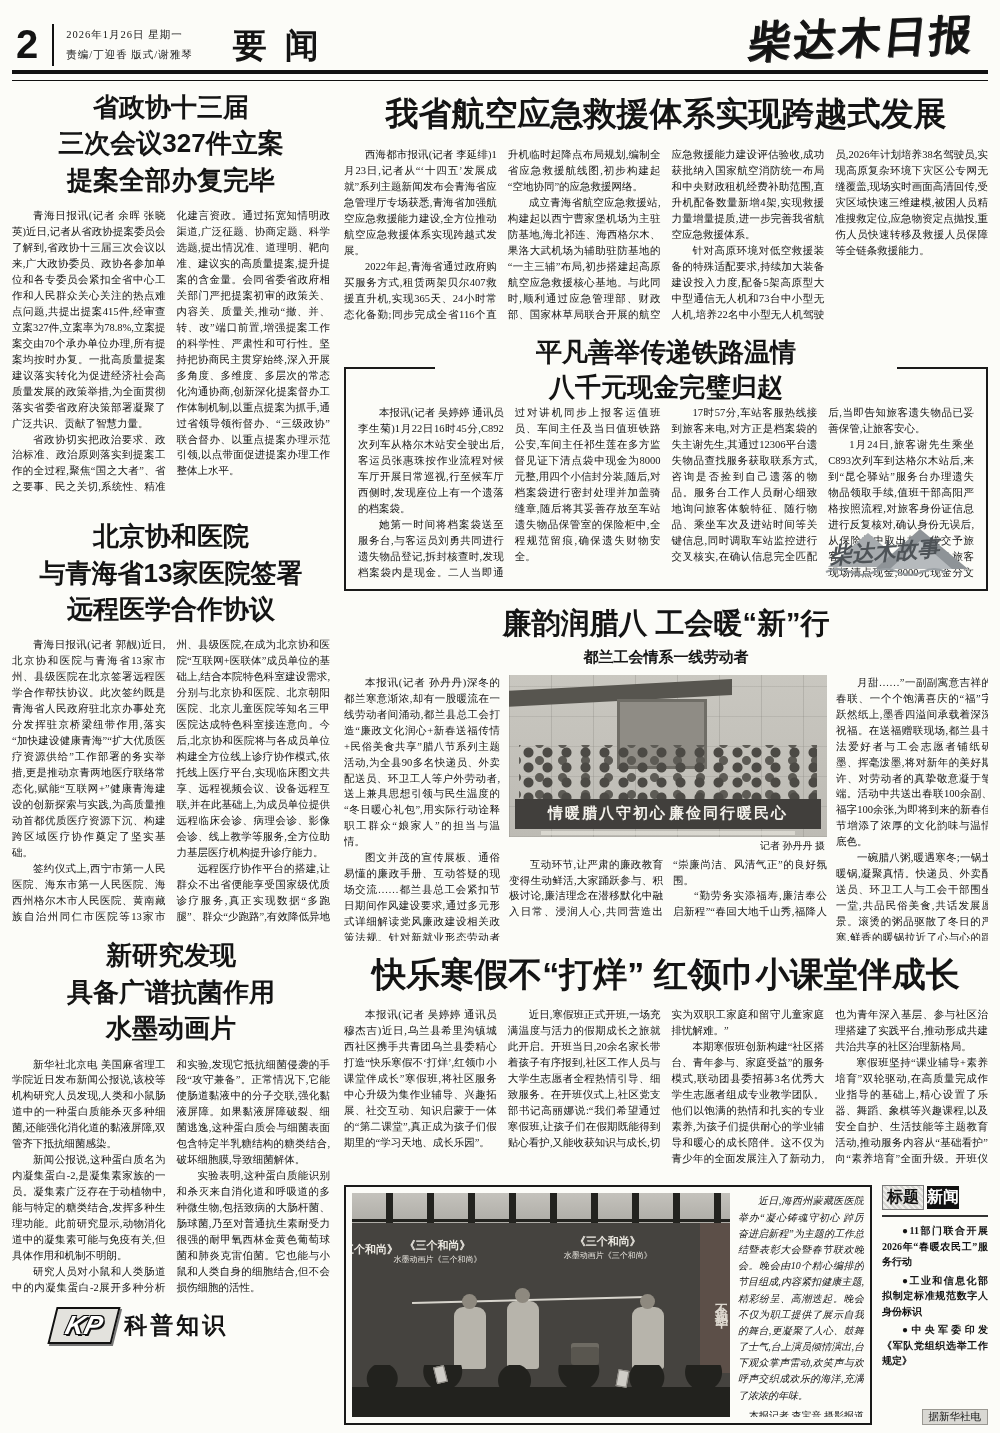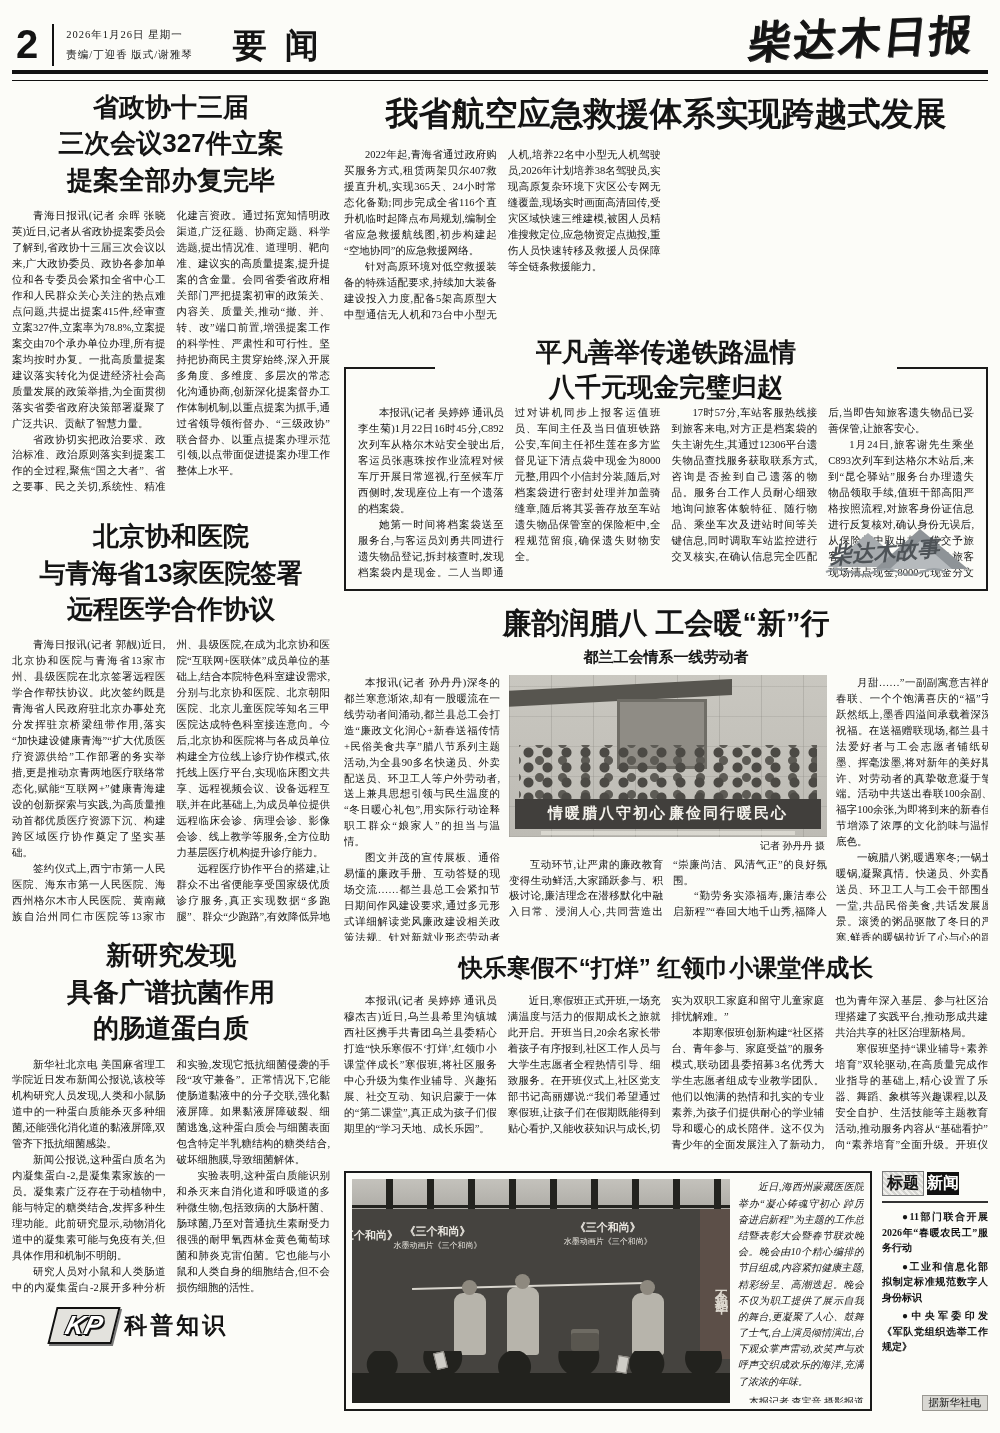--- a/index.html
+++ b/index.html
@@ -60,21 +60,21 @@
   .banner{position:absolute;left:2%;right:2%;bottom:8px;height:30px;background:#413f3c;color:#f4f2ec;
     display:flex;align-items:center;justify-content:center;gap:2px;font-family:"Liberation Sans","DejaVu Sans",sans-serif;
     font-weight:bold;font-size:15px;letter-spacing:2px;}
   .banner-sub{position:absolute;left:10%;right:10%;bottom:2px;height:4px;background:rgba(240,238,230,.55);}
   .photo-credit{text-align:right;font-size:10px;margin:2px 2px 4px 0;}
   .umid-text{column-count:2;column-gap:10px;column-fill:auto;height:78px;overflow:hidden;
     font-size:10.5px;line-height:1.5;text-align:justify;}
   .umid-text p{margin:0;text-indent:2em;}
   
   .camp{margin-top:10px;}
-  .camp-title{font-size:24px;margin-bottom:9px;}
+  .camp-title{font-size:34px;margin-bottom:9px;}
   .camp-body{height:166px;}
   
   .bottomrow{display:flex;gap:10px;margin-top:12px;height:240px;}
   .photobox{width:528px;flex:none;border:2px solid #1a1a1a;padding:6px;display:flex;gap:8px;box-sizing:border-box;}
   .stage{position:relative;flex:1;background:#45433f;overflow:hidden;}
   .truss{position:absolute;top:0;left:0;right:0;height:30px;background:
     repeating-linear-gradient(90deg,transparent 0 34px,#23231f 34px 41px),linear-gradient(#c4c2bc,#aeaca6);}
   .truss:after{content:"";position:absolute;left:0;right:0;top:26px;height:3px;background:#23231f;}
   .screen-text{position:absolute;color:#ece9e2;text-align:center;font-size:11px;font-weight:bold;line-height:1.5;}
   .screen-text small{display:block;font-size:8px;font-weight:normal;}
@@ -162,21 +162,21 @@
           <p>青海日报讯(记者 郭靓)近日,北京协和医院与青海省13家市州、县级医院在北京签署远程医学合作帮扶协议。此次签约既是青海省人民政府驻北京办事处充分发挥驻京桥梁纽带作用,落实“加快建设健康青海”“扩大优质医疗资源供给”工作部署的务实举措,更是推动京青两地医疗联络常态化,赋能“互联网+”健康青海建设的创新探索与实践,为高质量推动首都优质医疗资源下沉、构建跨区域医疗协作奠定了坚实基础。</p>
           <p>签约仪式上,西宁市第一人民医院、海东市第一人民医院、海西州格尔木市人民医院、黄南藏族自治州同仁市医院等13家市州、县级医院,在成为北京协和医院“互联网+医联体”成员单位的基础上,结合本院特色科室建设需求,分别与北京协和医院、北京朝阳医院、北京儿童医院等知名三甲医院达成特色科室接连意向。今后,北京协和医院将与各成员单位构建全方位线上诊疗协作模式,依托线上医疗平台,实现临床图文共享、远程视频会议、设备远程互联,并在此基础上,为成员单位提供远程临床会诊、病理会诊、影像会诊、线上教学等服务,全方位助力基层医疗机构提升诊疗能力。</p>
           <p>远程医疗协作平台的搭建,让群众不出省便能享受国家级优质诊疗服务,真正实现数据“多跑腿”、群众“少跑路”,有效降低异地就医的时间与经济成本,切实增进民生福祉。同时,依托这一常态化协作机制,本地医务人员可通过病例会诊、线上研讨学习等形式,持续深耕前沿诊疗方案与管理规范,加速提升专业素养与业务能力,助力我省医疗卫生人才队伍向专业化、规范化方向迈进,推动区域医疗机构服务能力迭代升级,真正实现基层诊疗能力“输血”与“造血”双向赋能、同步提升。</p>
         </div>
       </article>
 
       <article class="la">
         <div class="atitle">
           <div>新研究发现</div>
           <div>具备广谱抗菌作用</div>
-          <div>的肠道蛋白质</div>
+          <div>水墨动画片</div>
         </div>
         <div class="body-cols cols2 h3a">
           <p>新华社北京电 美国麻省理工学院近日发布新闻公报说,该校等机构研究人员发现,人类和小鼠肠道中的一种蛋白质能杀灭多种细菌,还能强化消化道的黏液屏障,双管齐下抵抗细菌感染。</p>
           <p>新闻公报说,这种蛋白质名为内凝集蛋白-2,是凝集素家族的一员。凝集素广泛存在于动植物中,能与特定的糖类结合,发挥多种生理功能。此前研究显示,动物消化道中的凝集素可能与免疫有关,但具体作用和机制不明朗。</p>
           <p>研究人员对小鼠和人类肠道中的内凝集蛋白-2展开多种分析和实验,发现它抵抗细菌侵袭的手段“攻守兼备”。正常情况下,它能使肠道黏液中的分子交联,强化黏液屏障。如果黏液屏障破裂、细菌逃逸,这种蛋白质会与细菌表面包含特定半乳糖结构的糖类结合,破坏细胞膜,导致细菌解体。</p>
           <p>实验表明,这种蛋白质能识别和杀灭来自消化道和呼吸道的多种微生物,包括致病的大肠杆菌、肠球菌,乃至对普通抗生素耐受力很强的耐甲氧西林金黄色葡萄球菌和肺炎克雷伯菌。它也能与小鼠和人类自身的细胞结合,但不会损伤细胞的活性。</p>
 
         </div>
         <div class="kp-row">
           <div class="kp-box">
@@ -185,21 +185,23 @@
           <span class="kp-label">科普知识</span>
         </div>
       </article>
     </div>
 
     <div class="rightcol">
 
       <article>
         <div class="atitle av-title">我省航空应急救援体系实现跨越式发展</div>
         <div class="body-cols cols4 av-body">
+          <p>西海都市报讯(记者 李延绯)1月23日,记者从“‘十四五’发展成就”系列主题新闻发布会青海省应急管理厅专场获悉,青海省加强航空应急救援能力建设,全方位推动航空应急救援体系实现跨越式发展。</p>
           <p>2022年起,青海省通过政府购买服务方式,租赁两架贝尔407救援直升机,实现365天、24小时常态化备勤;同步完成全省116个直升机临时起降点布局规划,编制全省应急救援航线图,初步构建起“空地协同”的应急救援网络。</p>
+          <p>成立青海省航空应急救援站,构建起以西宁曹家堡机场为主驻防基地,海北祁连、海西格尔木、果洛大武机场为辅助驻防基地的“一主三辅”布局,初步搭建起高原航空应急救援核心基地。与此同时,顺利通过应急管理部、财政部、国家林草局联合开展的航空应急救援能力建设评估验收,成功获批纳入国家航空消防统一布局和中央财政租机经费补助范围,直升机配备数量新增4架,实现救援力量增量提质,进一步完善我省航空应急救援体系。</p>
           <p>针对高原环境对低空救援装备的特殊适配要求,持续加大装备建设投入力度,配备5架高原型大中型通信无人机和73台中小型无人机,培养22名中小型无人机驾驶员,2026年计划培养38名驾驶员,实现高原复杂环境下灾区公专网无缝覆盖,现场实时画面高清回传,受灾区域快速三维建模,被困人员精准搜救定位,应急物资定点抛投,重伤人员快速转移及救援人员保障等全链条救援能力。</p>
         </div>
       </article>
 
       <article class="cash-box">
         <div class="cash-title atitle">
           <div>平凡善举传递铁路温情</div>
           <div>八千元现金完璧归赵</div>
         </div>
         <div class="body-cols cols4 cash-body">

